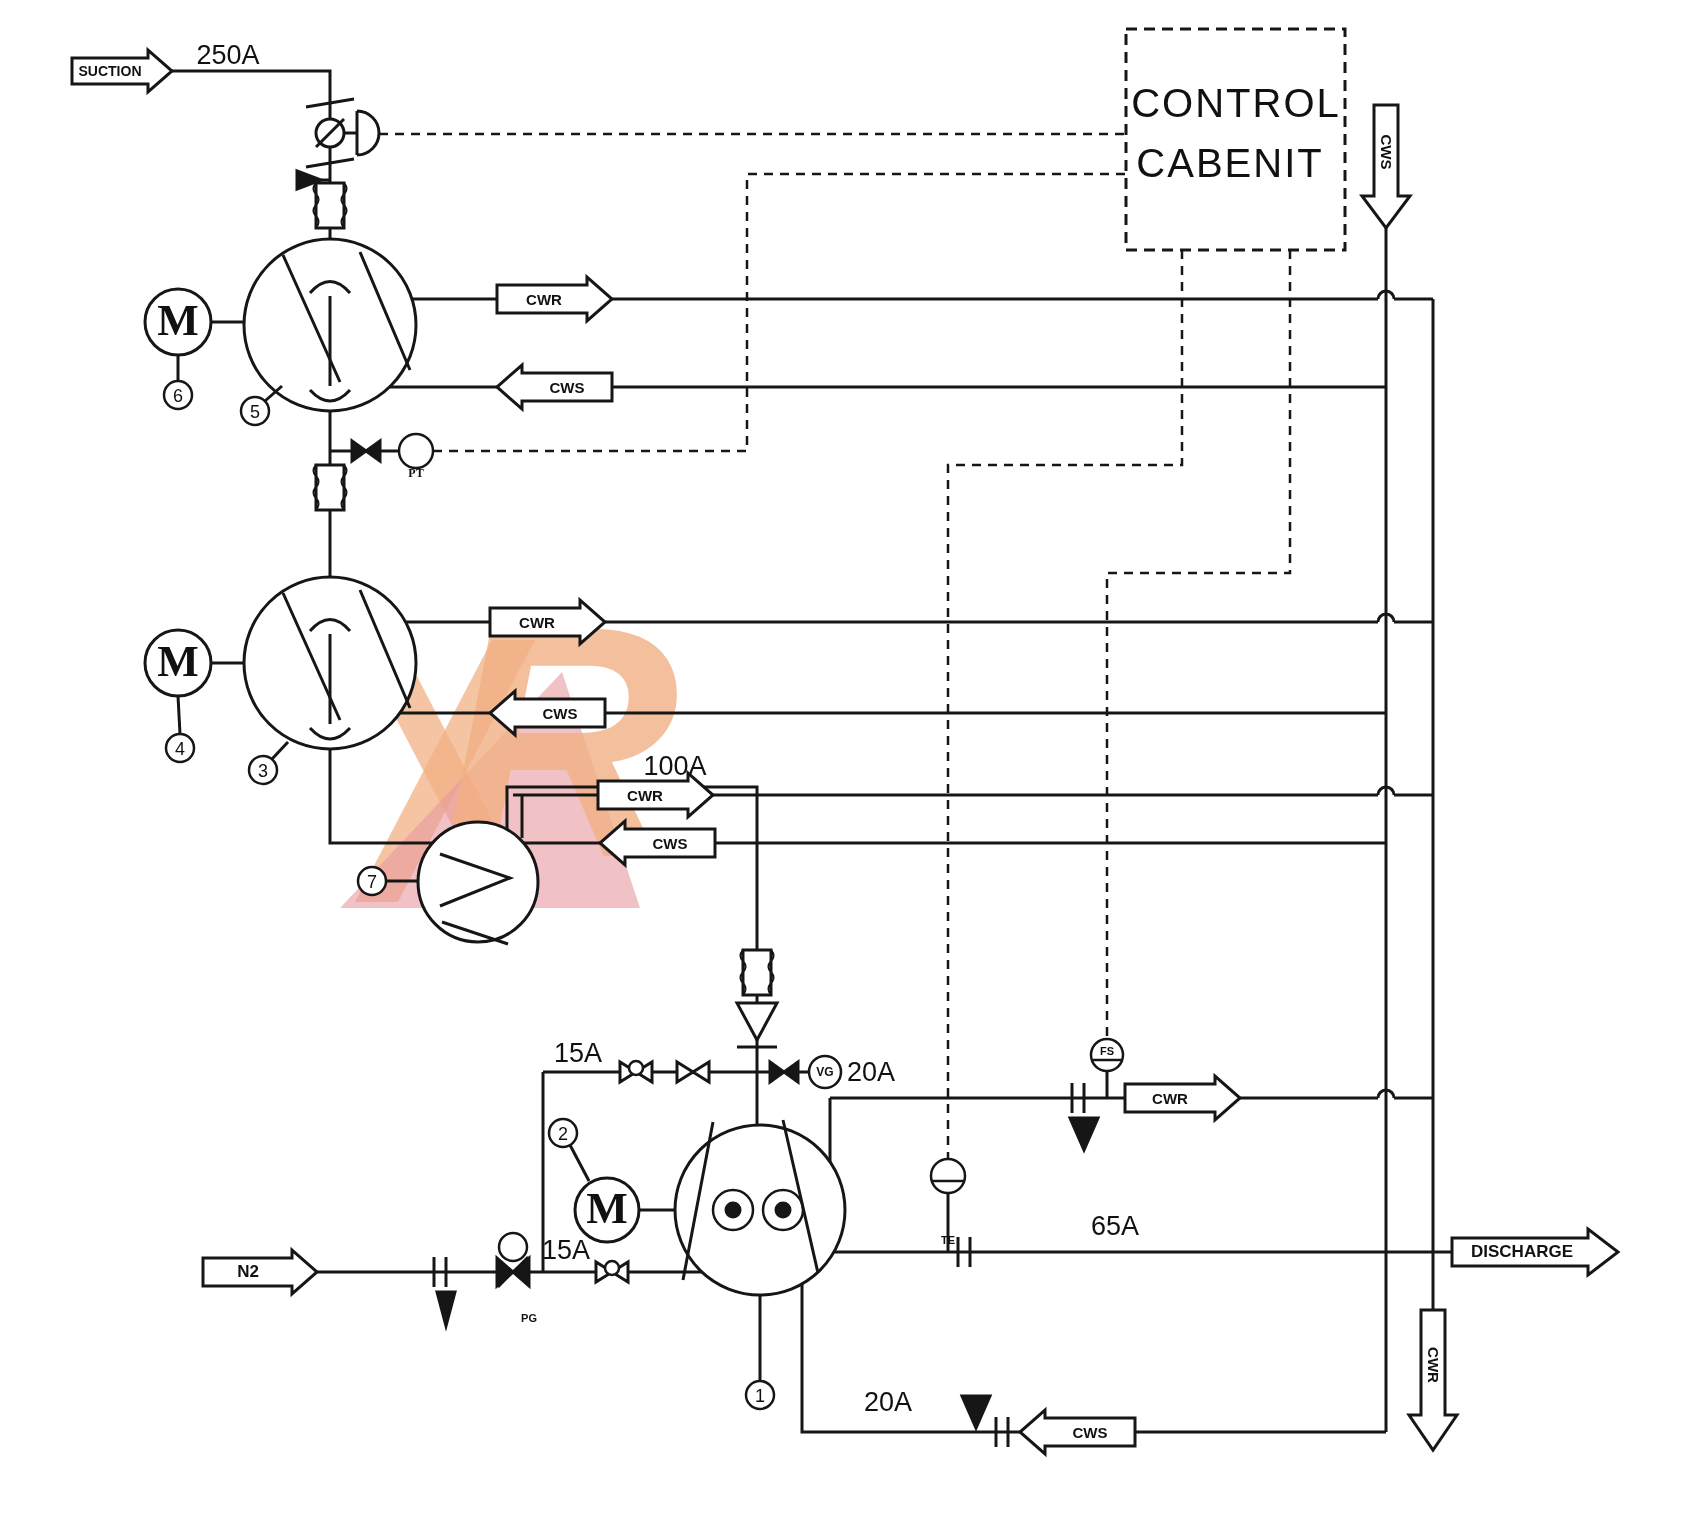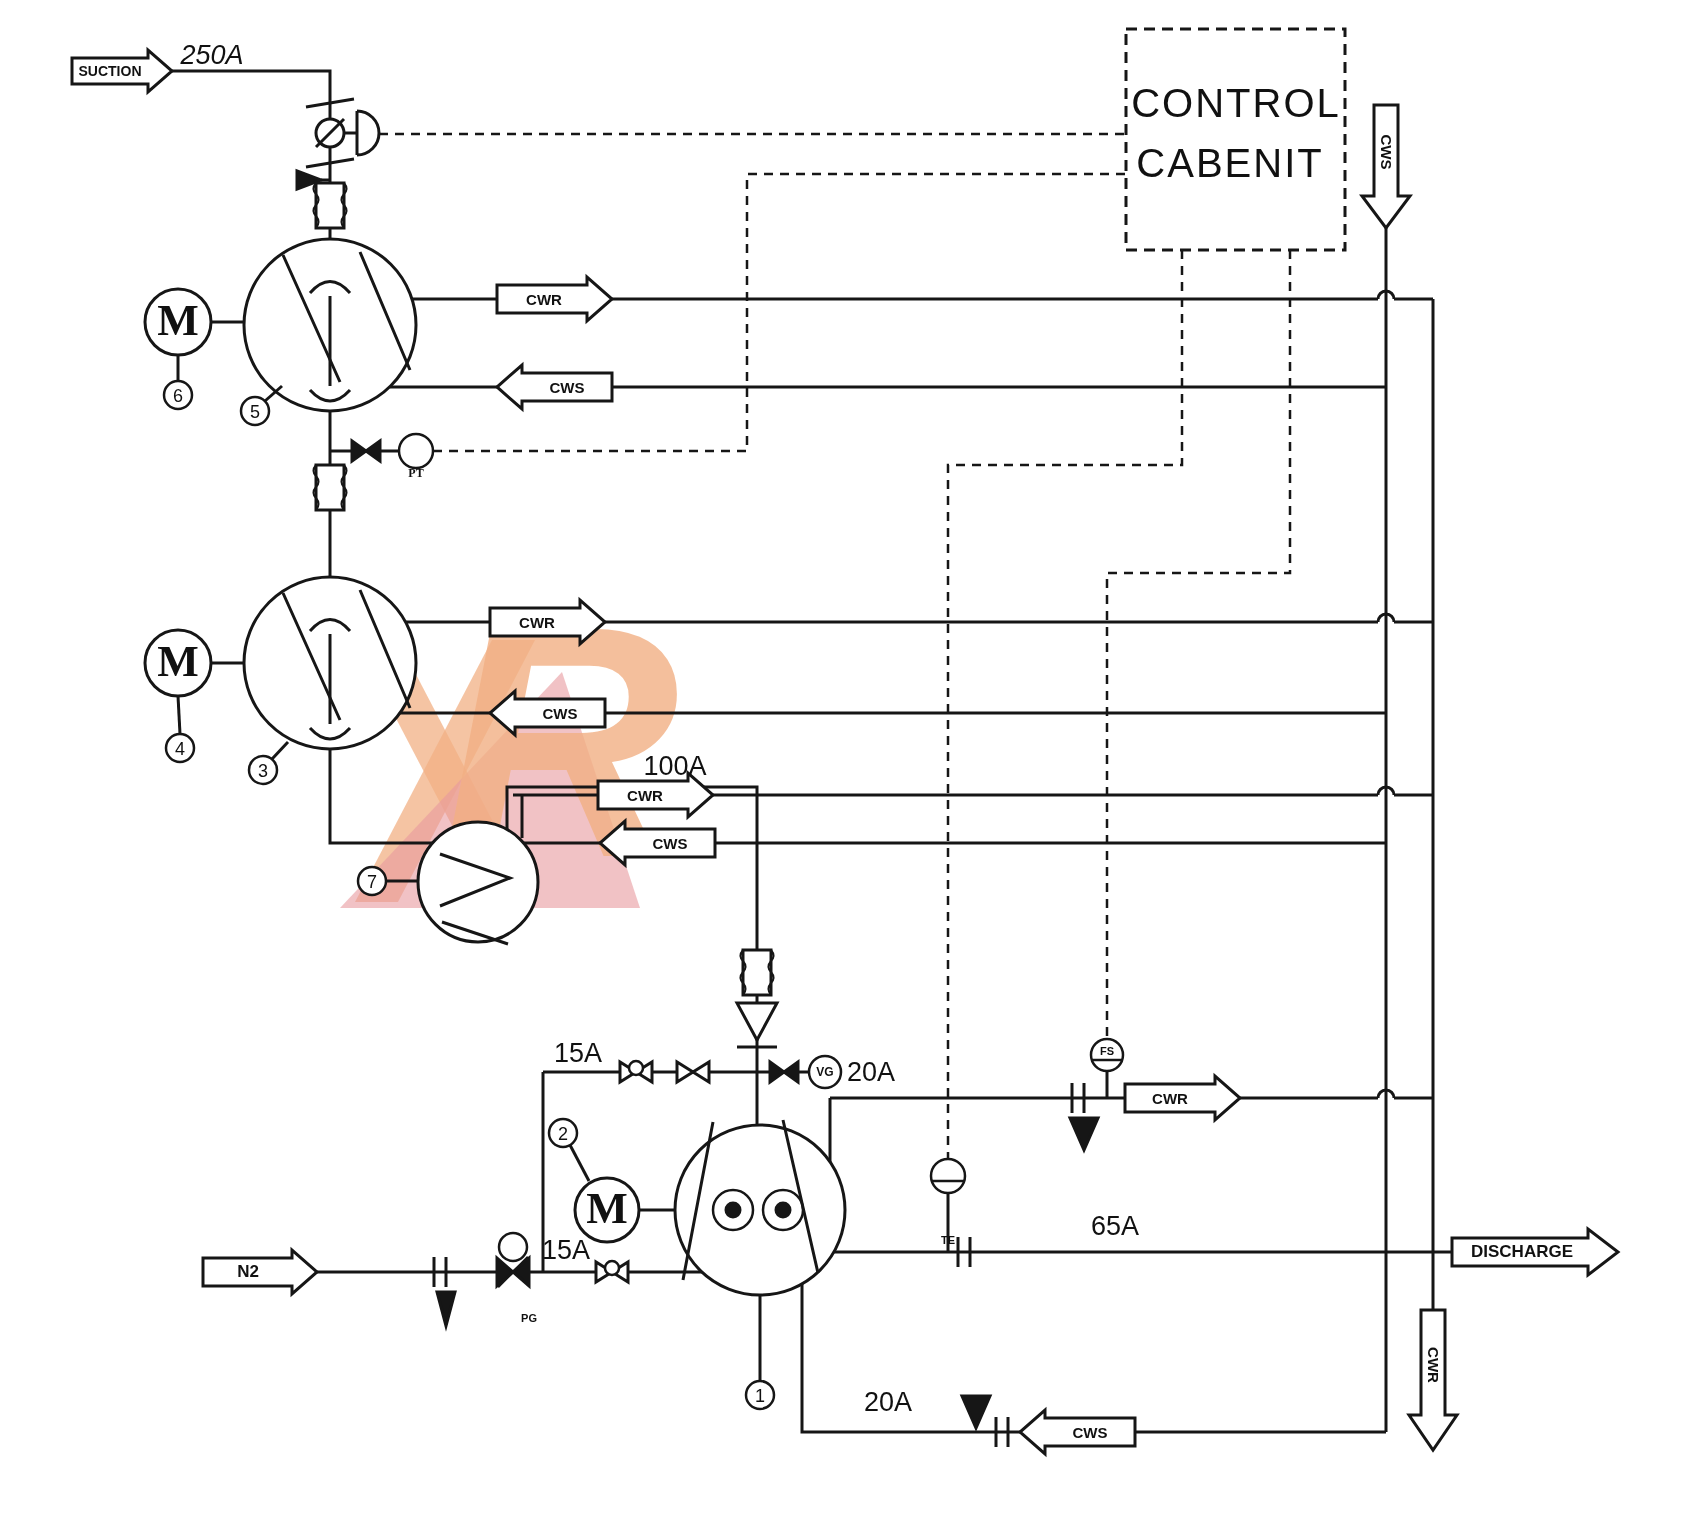--- a/index.html
+++ b/index.html
@@ -231,21 +231,21 @@
       <polygon points="1125,1084 1215,1084 1215,1076 1240,1098 1215,1120 1215,1112 1125,1112" fill="#fff"></polygon>
 
       <polygon points="612,373 522,373 522,365 497,387 522,409 522,401 612,401" fill="#fff"></polygon>
       <polygon points="605,699 515,699 515,691 490,713 515,735 515,727 605,727" fill="#fff"></polygon>
       <polygon points="715,829 625,829 625,821 600,843 625,865 625,857 715,857" fill="#fff"></polygon>
       <polygon points="1135,1418 1045,1418 1045,1410 1020,1432 1045,1454 1045,1446 1135,1446" fill="#fff"></polygon>
     </g>
   </svg>
 
   <div class="lbl port" style="left:110px;top:71px;">SUCTION</div>
-  <div class="lbl sz" style="left:212px;top:55px;font-style:italic;">250A</div>
+  <div class="lbl sz" style="left:228px;top:55px;">250A</div>
   <div class="lbl tag" style="left:544px;top:299px;">CWR</div>
   <div class="lbl tag" style="left:567px;top:387px;">CWS</div>
   <div class="lbl tag" style="left:537px;top:622px;">CWR</div>
   <div class="lbl tag" style="left:560px;top:713px;">CWS</div>
   <div class="lbl tag" style="left:645px;top:795px;">CWR</div>
   <div class="lbl tag" style="left:670px;top:843px;">CWS</div>
   <div class="lbl tag" style="left:1170px;top:1098px;">CWR</div>
   <div class="lbl tag" style="left:1090px;top:1432px;">CWS</div>
   <div class="lbl sz" style="left:644px;top:766px;margin-left:31px;">100A</div>
   <div class="lbl sz" style="left:578px;top:1053px;">15A</div>

